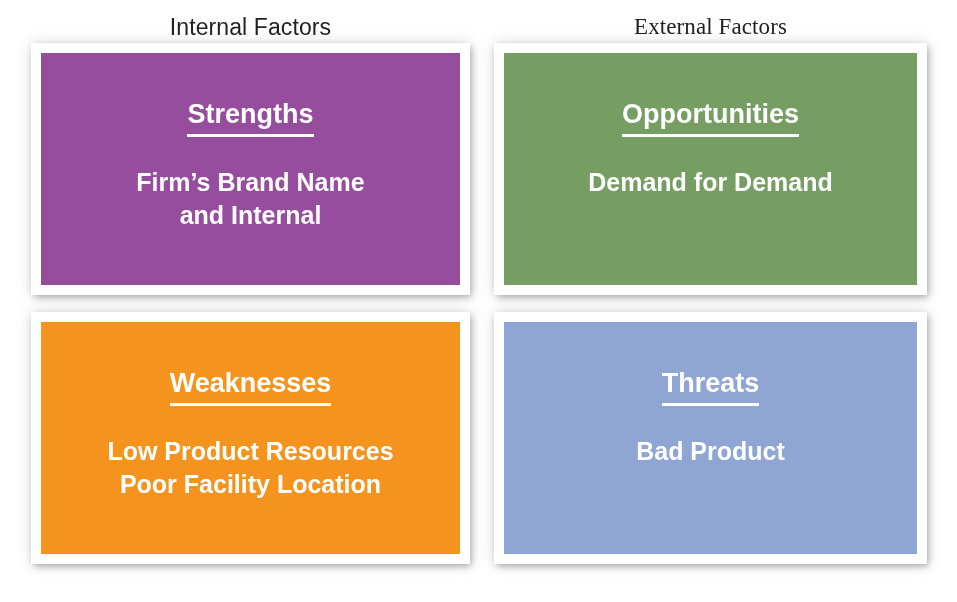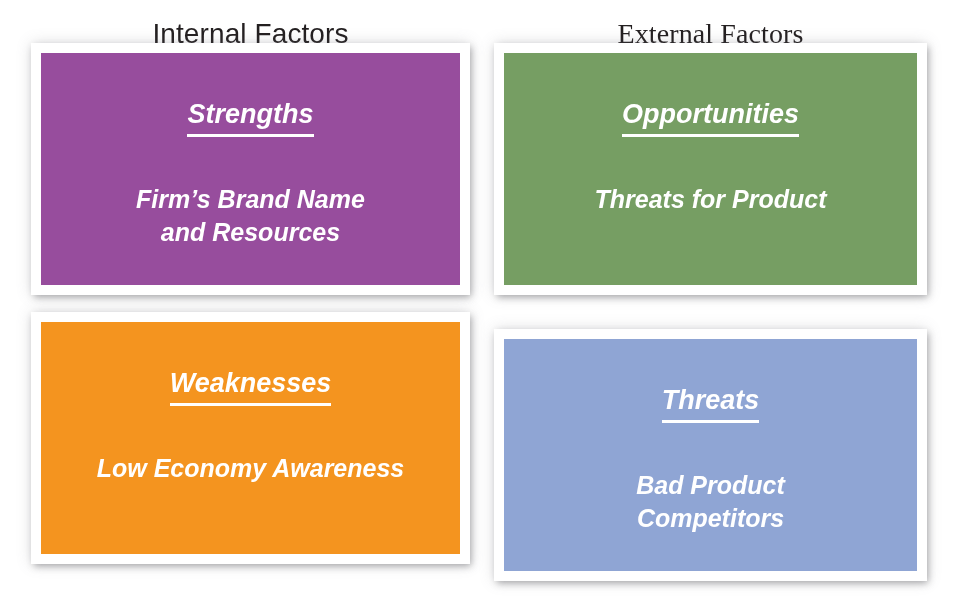--- a/index.html
+++ b/index.html
@@ -17,25 +17,25 @@
     position: relative;
     width: 957px;
     height: 602px;
     background: #ffffff;
     overflow: hidden;
   }
 
   
   .col-header {
     position: absolute;
-    top: 16px;
+    top: 9px;
     height: 40px;
     line-height: 36px;
     text-align: center;
-    font-size: 28px;
+    font-size: 23px;
     font-weight: 400;
     color: #231f20;
     letter-spacing: 0.1px;
     white-space: nowrap;
   }
   #header-internal { left: 32px;  width: 437px; }
   #header-external { left: 495px; width: 431px; font-family: Liberation Serif, serif; }
 
   
   .card {
@@ -50,49 +50,48 @@
   }
   .card-fill {
     width: 100%;
     height: 100%;
     box-sizing: border-box;
     display: flex;
     flex-direction: column;
     align-items: center;
     justify-content: flex-start;
     text-align: center;
-    font-style: italic;
   }
 
   
   #card-strengths     { left: 32px;  top: 44px;  width: 437px; height: 250px; }
   #card-opportunities { left: 495px; top: 44px;  width: 431px; height: 250px; }
   #card-weaknesses    { left: 32px;  top: 313px; width: 437px; height: 250px; }
-  #card-threats       { left: 495px; top: 330px; width: 431px; height: 250px; }
+  #card-threats       { left: 495px; top: 313px; width: 431px; height: 250px; }
 
   
   .fill-purple { background: #974d9d; }
   .fill-green  { background: #769e63; }
   .fill-orange { background: #f4941f; }
   .fill-blue   { background: #8fa5d4; }
 
   
   .card-title {
     margin-top: 46px;
     font-size: 27px;
     font-weight: bold;
     color: #ffffff;
     line-height: 30px;
     display: inline-block;
     padding-bottom: 5px;
     border-bottom: 3px solid #ffffff;
     white-space: nowrap;
   }
   .card-body {
-    margin-top: 46px;
+    margin-top: 29px;
     font-size: 25px;
     font-weight: bold;
     color: #ffffff;
     line-height: 33px;
   }
   .card-body .body-line {
     display: block;
     white-space: nowrap;
   }
 </style>
@@ -103,46 +102,46 @@
 
   <div class="col-header" id="header-internal">Internal Factors</div>
 
   <div class="col-header" id="header-external">External Factors</div>
 
   <div class="card" id="card-strengths">
     <div class="card-fill fill-purple">
       <div class="card-title">Strengths</div>
       <div class="card-body">
         <span class="body-line">Firm’s Brand Name</span>
-        <span class="body-line">and Resources</span>
+        <span class="body-line">and Internal</span>
       </div>
     </div>
   </div>
 
   <div class="card" id="card-opportunities">
     <div class="card-fill fill-green">
       <div class="card-title">Opportunities</div>
       <div class="card-body">
-        <span class="body-line">Threats for Product</span>
+        <span class="body-line">Demand for Demand</span>
       </div>
     </div>
   </div>
 
   <div class="card" id="card-weaknesses">
     <div class="card-fill fill-orange">
       <div class="card-title">Weaknesses</div>
       <div class="card-body">
-        <span class="body-line">Low Economy Awareness</span>
+        <span class="body-line">Low Product Resources</span>
+        <span class="body-line">Poor Facility Location</span>
       </div>
     </div>
   </div>
 
   <div class="card" id="card-threats">
     <div class="card-fill fill-blue">
       <div class="card-title">Threats</div>
       <div class="card-body">
         <span class="body-line">Bad Product</span>
-        <span class="body-line">Competitors</span>
       </div>
     </div>
   </div>
 
 </div>
 
 </body></html>

